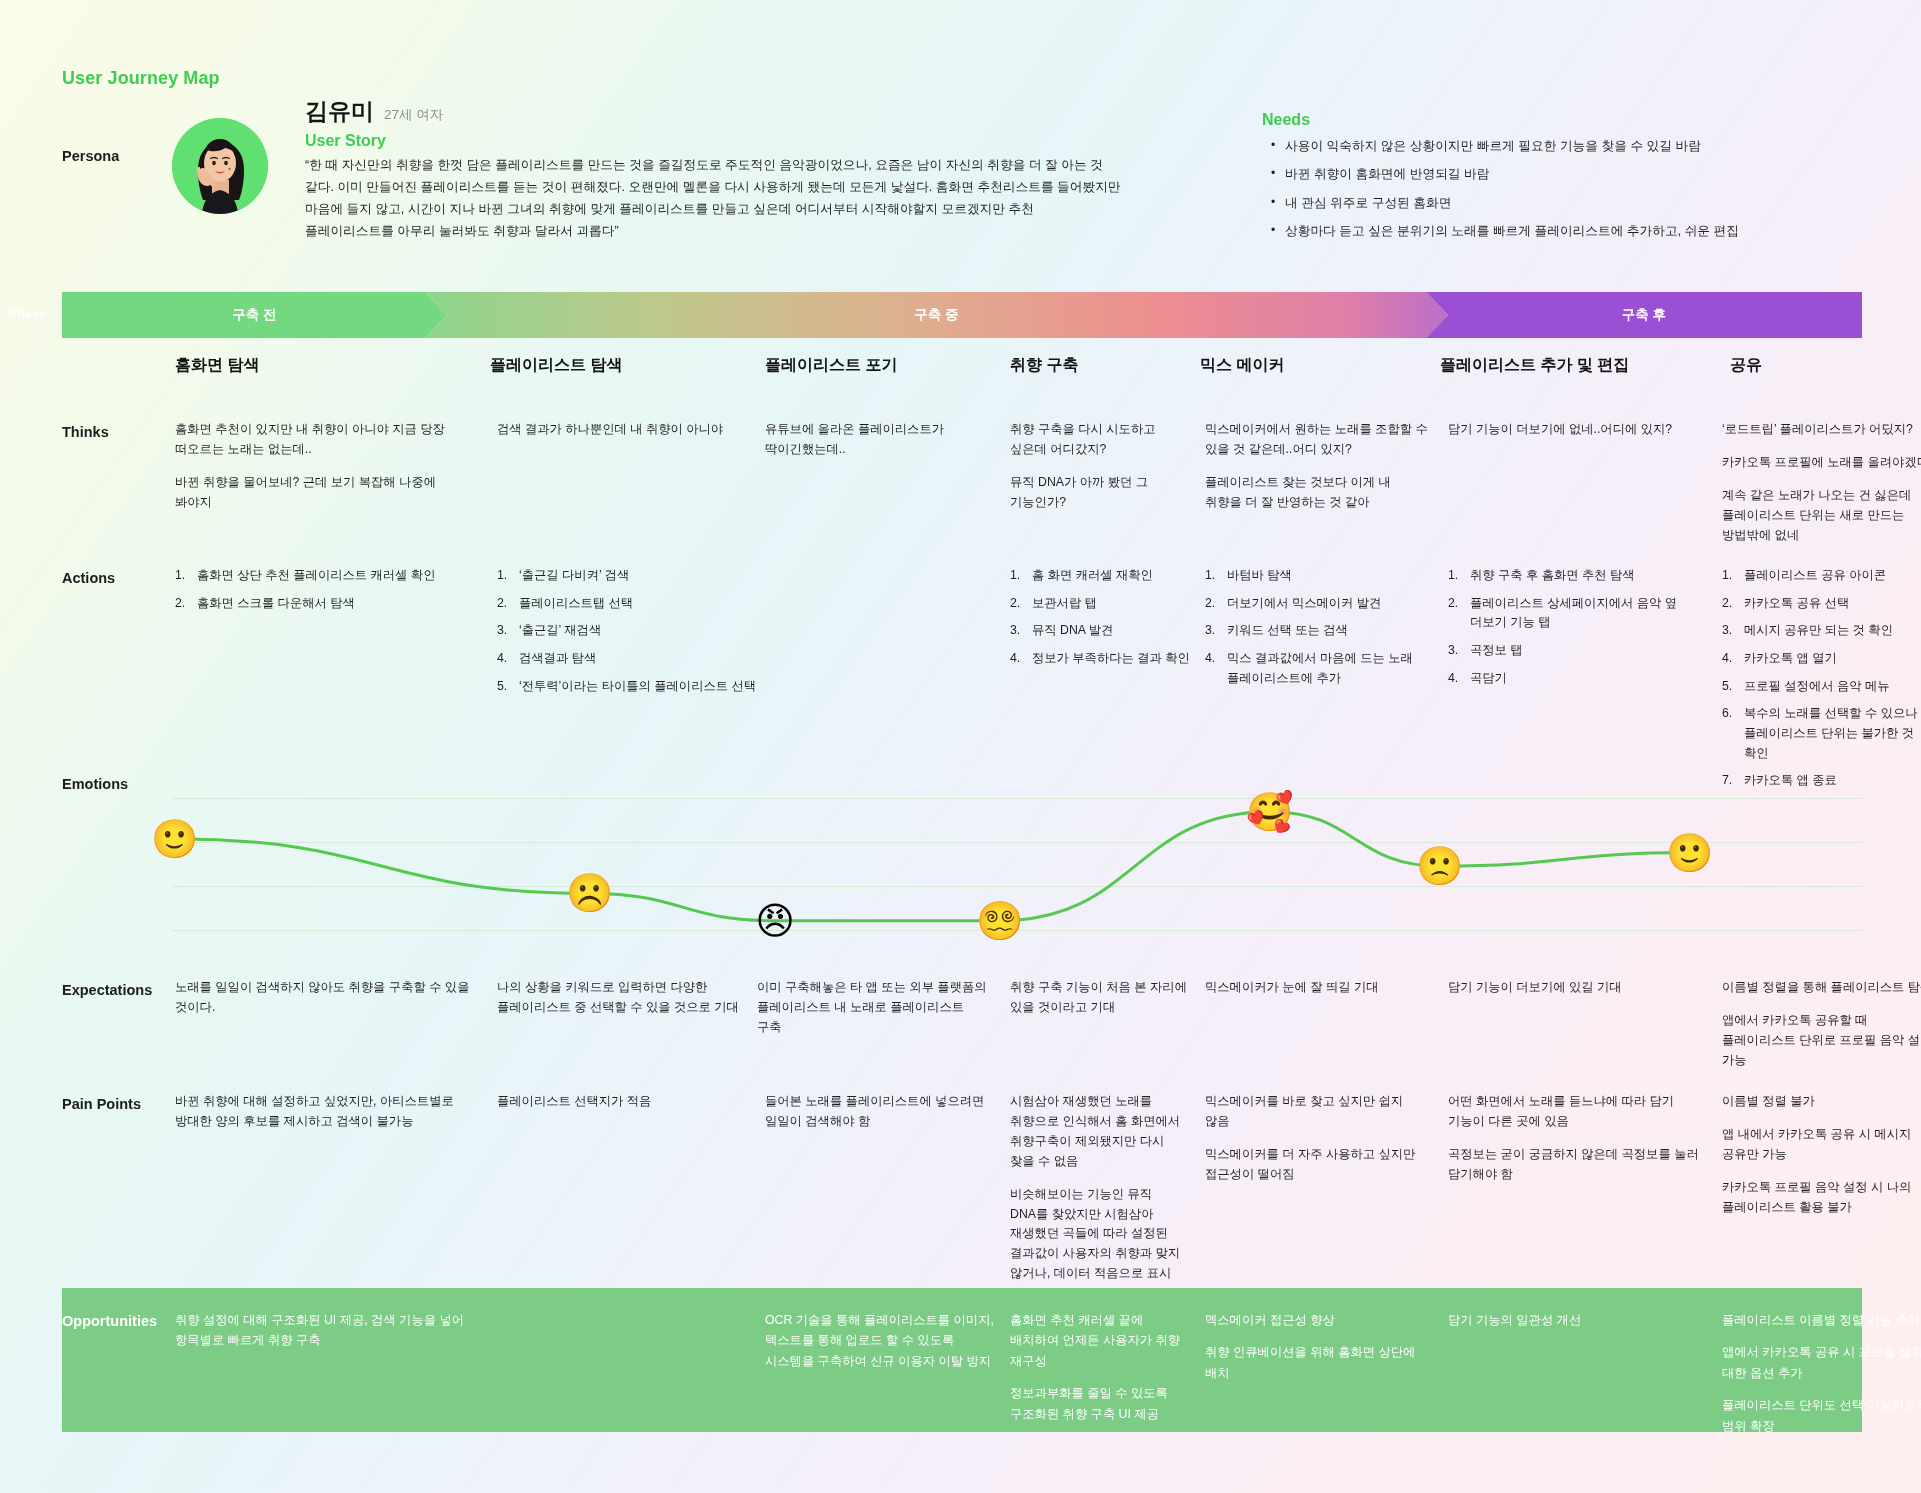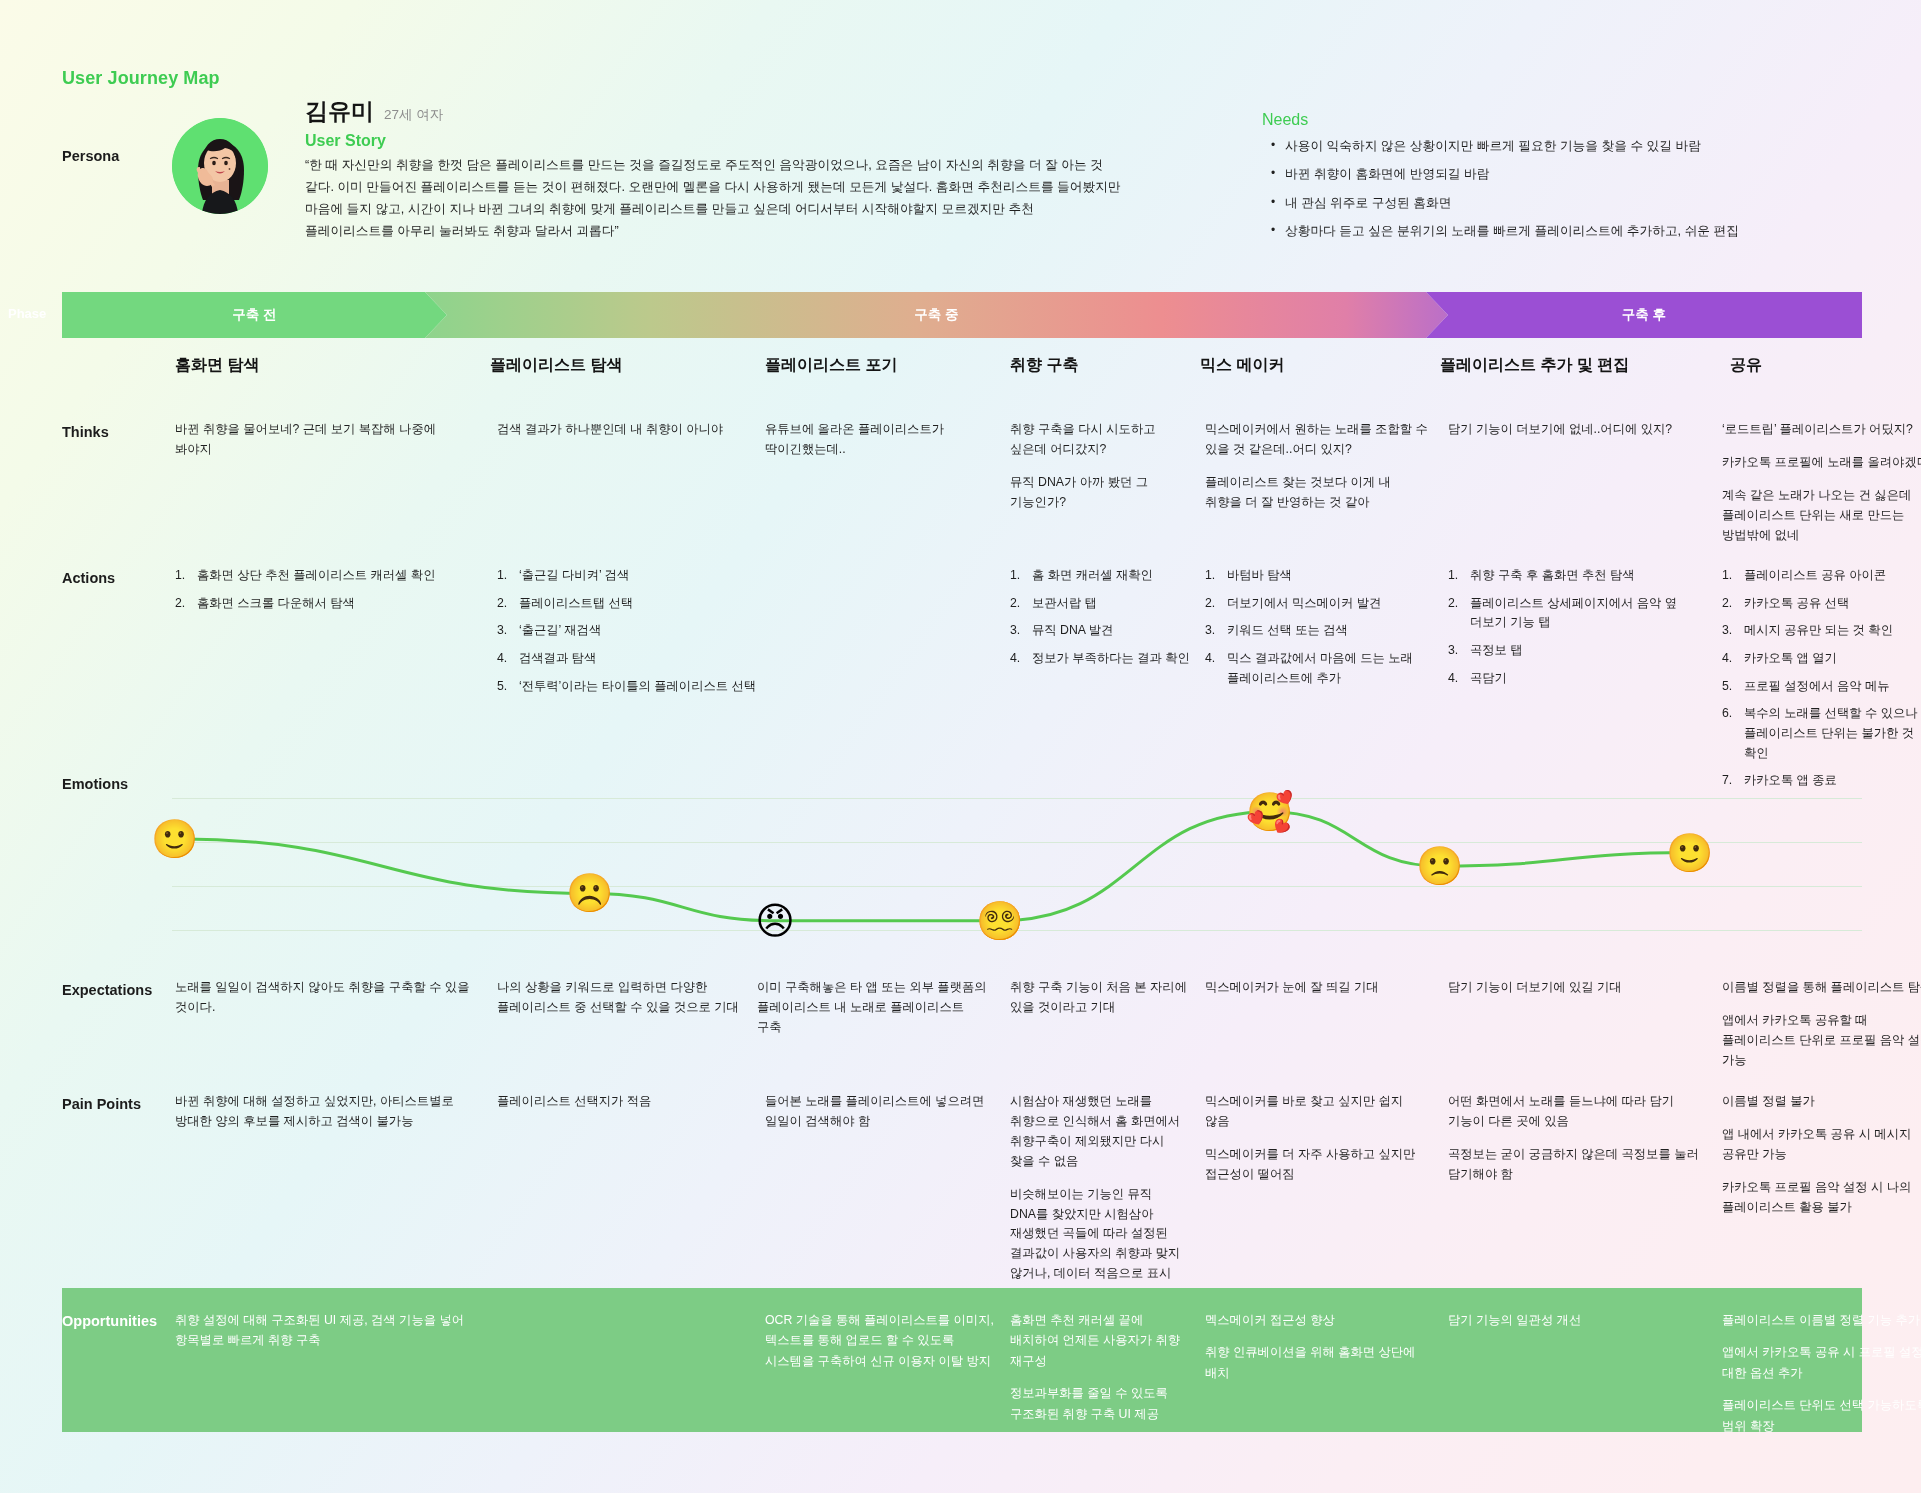--- a/index.html
+++ b/index.html
@@ -75,21 +75,21 @@
     width: 820px;
     font-size: 12.7px;
     line-height: 1.74;
     color: #1f1f1f;
     word-break: keep-all;
   }
 
   .needs-head {
     position: absolute;
     left: 1200px; top: 15px;
-    font-size: 16px; font-weight: normal; color: #3ecc52;
+    font-size: 16px; font-weight: bold; color: #3ecc52;
   }
   .needs-list {
     position: absolute;
     left: 1207px; top: 42px;
     width: 680px;
     list-style: none;
   }
   .needs-list li {
     position: relative;
     padding-left: 16px;
@@ -315,20 +315,21 @@
   </div>
 
 <div class="row-label" style="top:424px">Thinks</div>
 <div class="row-label" style="top:570px">Actions</div>
 <div class="row-label" style="top:776px">Emotions</div>
 <div class="row-label" style="top:982px">Expectations</div>
 <div class="row-label" style="top:1096px">Pain Points</div>
 
 <div id="cells-root">
     <div class="cell" style="left: 175px; top: 420px; width: 300px;">
+      <p>홈화면 추천이 있지만 내 취향이 아니야 지금 당장 떠오르는 노래는 없는데..</p>
       <p>바뀐 취향을 물어보네? 근데 보기 복잡해 나중에 봐야지</p>
     </div>
     <div class="cell" style="left: 497px; top: 420px; width: 260px;">
       <p>검색 결과가 하나뿐인데 내 취향이 아니야</p>
     </div>
     <div class="cell" style="left: 765px; top: 420px; width: 230px;">
       <p>유튜브에 올라온 플레이리스트가 딱이긴했는데..</p>
     </div>
     <div class="cell" style="left: 1010px; top: 420px; width: 180px;">
       <p>취향 구축을 다시 시도하고 싶은데 어디갔지?</p>

